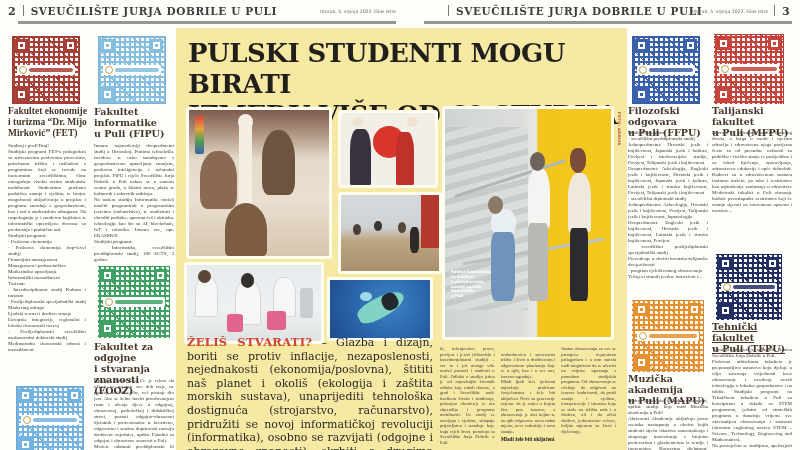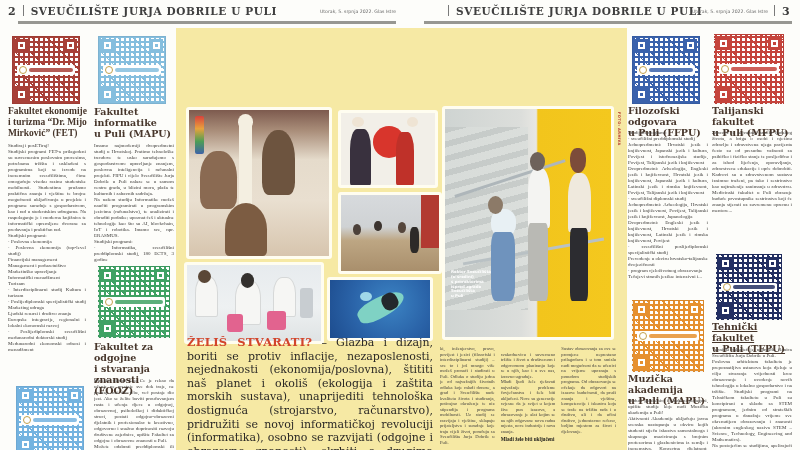--- a/index.html
+++ b/index.html
@@ -70,20 +70,24 @@
   </div>
   <div class="abs hdr-date" style="left:610px;top:9px;width:158px;text-align:right;">Utorak, 5. srpnja 2022.  Glas Istre</div>
   <div class="abs hdr-row" style="left:774px;top:4px;">
     <span class="hdr-bar"></span>
     <span class="pageno">3</span>
   </div>
   <div class="abs hdr-rule" style="left:424px;top:21px;width:368px;"></div>
 
   <div class="abs spread" style="left:176px;top:28px;width:451px;height:422px;"></div>
 
+  <div class="abs headline" style="left:188px;top:38px;width:432px;">
+    <div>PULSKI STUDENTI MOGU BIRATI</div>
+    <div>IZMEĐU VIŠE OD 60 STUDIJA</div>
+  </div>
 
   <div class="abs photo" style="left:186px;top:107px;width:146px;height:152px;background:linear-gradient(180deg,#7d5a4e 0%,#a98d79 14%,#e5dbcb 34%,#e9dfd0 62%,#d7c5ae 100%);">
     <span class="sh" style="left:4%;top:4%;width:7%;height:26%;background:linear-gradient(180deg,#d8433c,#e8a23c,#4d9e55,#3f63a8);border-radius:2px;"></span>
     <span class="sh" style="left:36%;top:6%;width:9%;height:74%;background:#f4efe1;border-radius:4px;"></span>
     <span class="sh" style="left:35%;top:3%;width:11%;height:11%;background:#f4efe1;border-radius:50%;"></span>
     <span class="sh" style="left:8%;top:28%;width:26%;height:40%;background:#8a6a52;border-radius:45% 45% 20% 20%;"></span>
     <span class="sh" style="left:52%;top:14%;width:24%;height:44%;background:#6d543f;border-radius:45% 45% 20% 20%;"></span>
     <span class="sh" style="left:26%;top:64%;width:30%;height:36%;background:#7c5c42;border-radius:50% 50% 10% 10%;"></span>
   </div>
 
@@ -199,21 +203,21 @@
     <span class="fa"></span>
       <span class="fb"></span>
       <span class="fc"></span>
     <span class="band">
         <span class="seal"></span>
         <span class="pill"></span>
       </span>
   </div>
   <div class="abs heading" style="left:94px;top:106px;width:80px;">Fakultet
 informatike
-u Puli (MAPU)</div>
+u Puli (FIPU)</div>
   <div class="abs body-sm" style="left:94px;top:143px;width:80px;height:120px;">Imamo najmoderniji dvopredmetni studij u Hrvatskoj. Pratimo tehnološke trendove te usko surađujemo s gospodarstvom: upravljanje znanjem, poslovna inteligencija i računalni projekti. FIPU i cijelo Sveučilište Jurja Dobrile u Puli nalaze se u samom centru grada, u blizini mora, plaža te kulturnih i zabavnih sadržaja.
 Na našem studiju Informatike možeš naučiti programirati u programskim jezicima (računalstvo), te analizirati i obraditi podatke; upoznat ćeš i aktualne tehnologije kao što su AI, blockchain, IoT i robotika. Imamo sve, npr. ERASMUS.
 Studijski programi:
 · Informatika, sveučilišni preddiplomski studij, 180 ECTS, 3 godine
 · Informatika, sveučilišni diplomski studij, 120 ECTS, 2 godine
 · Informatika nastavnički smjer, sveučilišni diplomski studij, 120 ECTS, 2 godine</div>
 
   <div class="abs qr" style="--c:#3fa264;left:98px;top:266px;width:70px;height:70px;">
     <span class="fa"></span>
       <span class="fb"></span>

